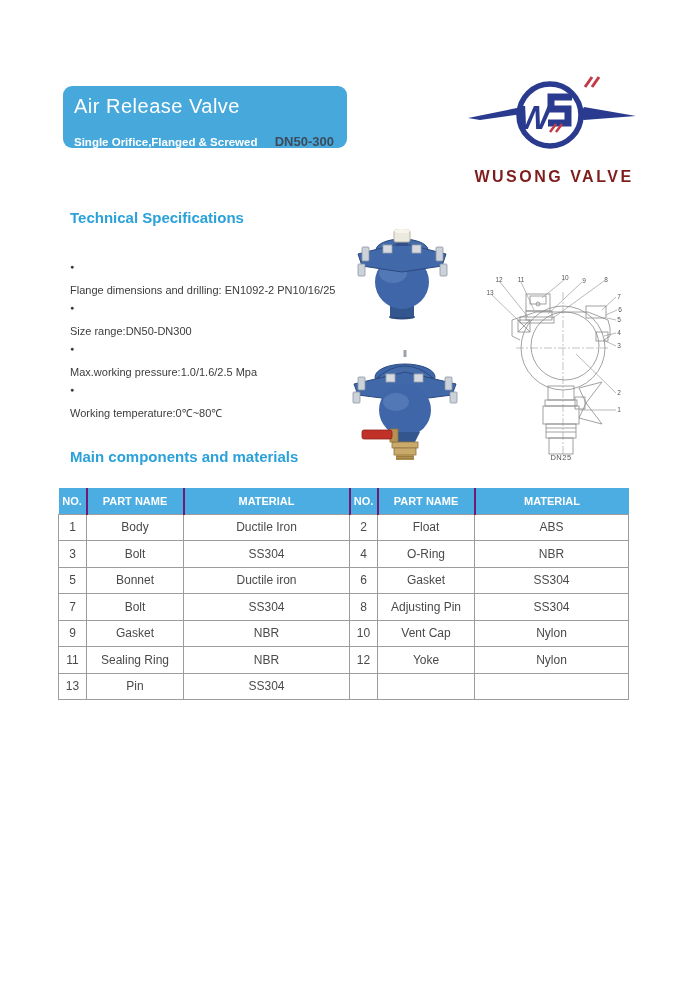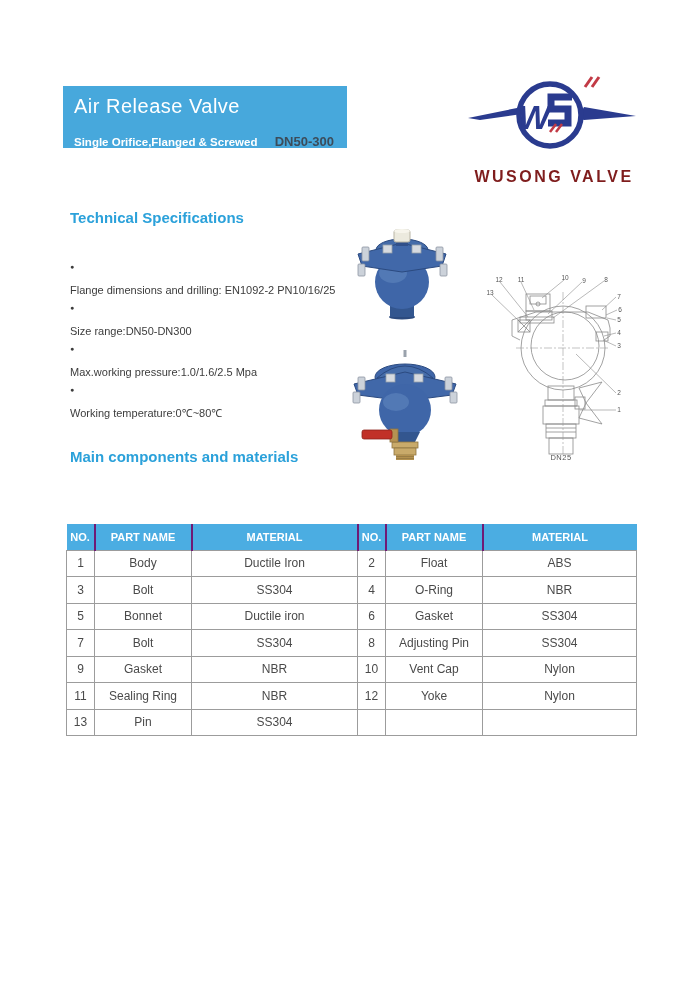--- a/index.html
+++ b/index.html
@@ -2,42 +2,42 @@
 <html><head>
 <meta charset="utf-8">
 <style>
   * { margin:0; padding:0; box-sizing:border-box; }
   html,body { background:#fff; }
   body { font-family:"Liberation Sans", sans-serif; }
   .page { position:relative; width:700px; height:1001px; background:#ffffff; overflow:hidden; }
   .abs { position:absolute; }
 
   
-  .banner { left:63px; top:86px; width:284px; height:62px; background:#47a8dc; color:#fff; padding:7px 11px 0 11px; }
+  .banner { left:63px; top:86px; width:284px; height:62px; background:#47a8dc; color:#fff; padding:7px 11px 0 11px;border-radius:9px; }
   .banner-title { font-size:20px; font-weight:500; letter-spacing:.5px; line-height:26px; }
   .banner-sub { display:flex; justify-content:space-between; align-items:baseline; margin-top:15px; padding-right:2px; }
   .banner-sub .sub { font-size:11.5px; font-weight:700; }
   .banner-sub .rng { font-size:13px; font-weight:700; color:#3c4c5a; }
 
   
   .logo-box { left:466px; top:70px; width:176px; height:115px; text-align:center; }
   .brand { margin-top:2px; font-size:16px; font-weight:700; color:#7f1d1d; letter-spacing:2.5px; }
 
   
   .sec-head { font-size:15px; font-weight:600; color:#2ba1da;margin-top:7px; }
   .head-tech { left:70px; top:202px; }
   .head-comp { left:70px; top:441px; }
 
   
   .specs { left:70px; top:259px; width:300px; list-style:none; }
   .specs li { font-size:11px; color:#3c3c3c; line-height:20.5px; display:flex; align-items:baseline;flex-direction:column; }
   .specs .dot { font-size:7px; margin-right:2px; position:relative; top:-2px; }
 
   
-  table.parts { left:66px; top:488px; position:absolute; width:570px; border-collapse:collapse; table-layout:fixed;margin-top:36px; }
+  table.parts { left:58px; top:488px; position:absolute; width:570px; border-collapse:collapse; table-layout:fixed; }
   table.parts th { background:#4bade2; color:#fff; font-size:11px; font-weight:700; height:26px; border-left:2px solid #701a75; }
   table.parts th:first-child { border-left:none; }
   table.parts td { height:26.5px; text-align:center; font-size:12px; color:#4a4a4a; border:1px solid #9c9c9c; background:#fff; }
   table.parts tr td:first-child { border-left:1px solid #9c9c9c; }
 
   svg text { font-family:"Liberation Sans", sans-serif; }
   .callout { font-size:6.5px; fill:#555; }
   .dn-caption { font-size:7.5px; fill:#555; letter-spacing:.5px; }
 </style>
 </head>

